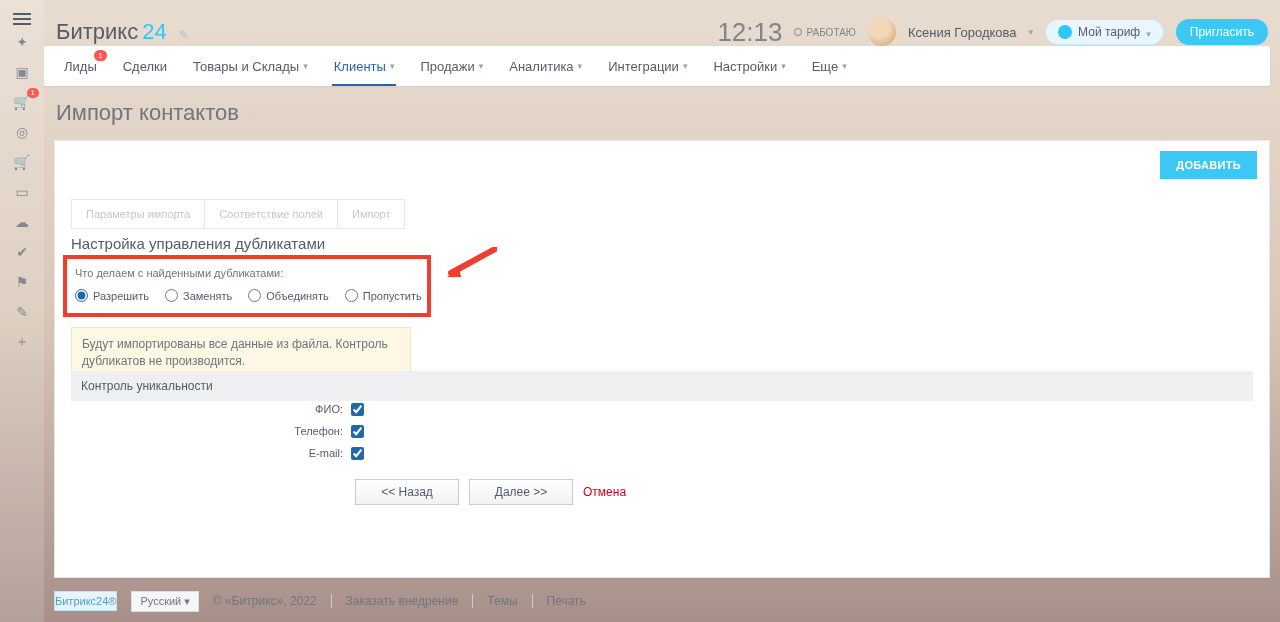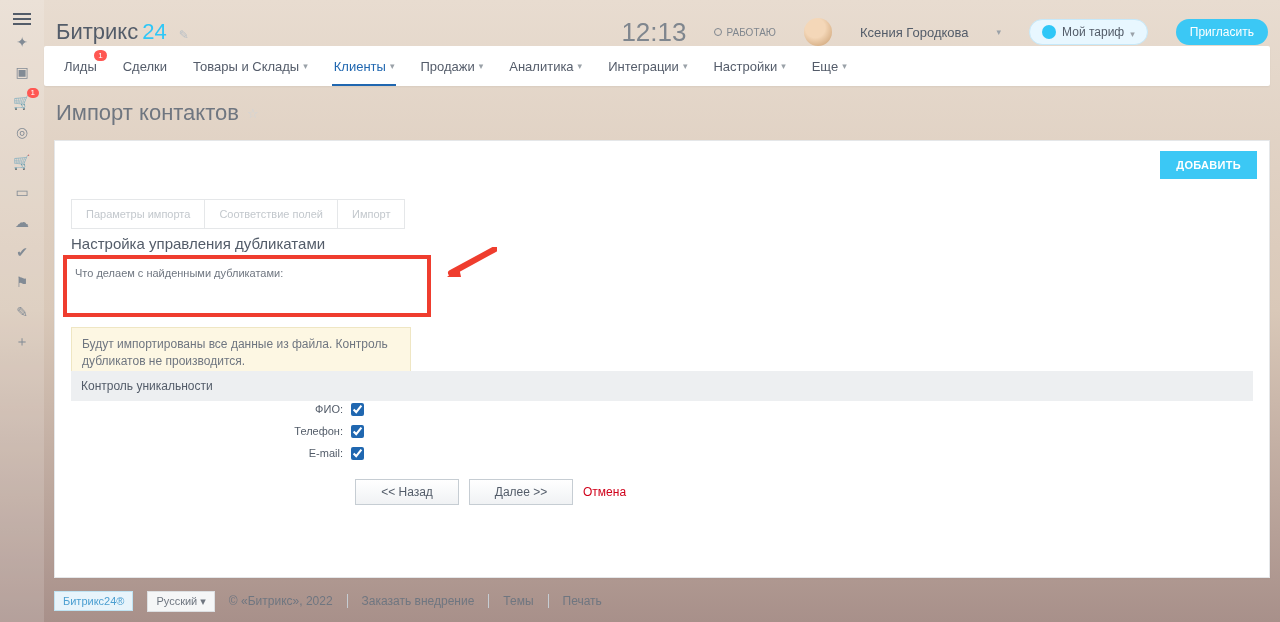--- a/index.html
+++ b/index.html
@@ -1,21 +1,21 @@
 <!DOCTYPE html>
 <html><head>
 <meta charset="utf-8">
 <style>
 * { margin: 0; padding: 0; box-sizing: border-box; font-family: "Helvetica Neue", Arial, sans-serif; }
 body { width: 1280px; height: 622px; overflow: hidden; background: linear-gradient(180deg, #e8dcd0 0%, #d9c8b8 50%, #a8908a 100%); position: relative; }
 .left-sidebar { position: absolute; left: 0; top: 0; width: 44px; height: 100%; background: rgba(255,255,255,0.15); display: flex; flex-direction: column; align-items: center; padding-top: 18px; gap: 14px; }
 .left-sidebar .hamb { width: 18px; height: 2px; background: #535c69; box-shadow: 0 -5px 0 #535c69, 0 5px 0 #535c69; }
 .left-sidebar .si { width: 18px; height: 16px; display: flex; align-items: center; justify-content: center; color: #828b95; font-size: 14px; position: relative; }
 .left-sidebar .si .badge { position: absolute; top: -6px; right: -8px; background: #ff5752; color: #fff; font-size: 8px; border-radius: 8px; padding: 1px 4px; line-height: 1; }
-.topbar { position: absolute; left: 44px; top: 0; right: 0; height: 64px; display: flex; align-items: center; padding: 0 12px; gap: 28px; }
+.topbar { position: absolute; left: 44px; top: 0; right: 0; height: 64px; display: flex; align-items: center; padding: 0 12px; gap: 12px; }
 .logo { font-size: 22px; color: #535c69; font-weight: 300; display: flex; align-items: baseline; gap: 4px; }
 .logo .n24 { color: #2fc7f7; font-weight: 400; }
 .logo-edit { color: #b8bfc6; font-size: 12px; margin-left: 8px; }
 .search-wrap { flex: 0 0 470px; height: 30px; background: rgba(0,0,0,0.08); border-radius: 15px; display: flex; align-items: center; padding: 0 14px; }
 .search-wrap input { flex: 1; background: none; border: none; outline: none; font-size: 12px; color: #535c69; }
 .search-wrap .mag { color: #868d95; font-size: 13px; }
 .clock { font-size: 26px; color: #7f868e; font-weight: 200; margin-left: auto; }
 .status-pill { font-size: 10px; color: #7f868e; display: flex; align-items: center; gap: 4px; }
 .status-pill::before { content: ""; width: 6px; height: 6px; border: 1px solid #7f868e; border-radius: 50%; }
 .avatar { width: 28px; height: 28px; border-radius: 50%; background: radial-gradient(circle at 40% 35%, #f4d7b8 40%, #c79a6b 100%); }
@@ -47,21 +47,21 @@
 .info-box { position: absolute; left: 16px; top: 186px; width: 340px; background: #fdf7e3; border: 1px solid #efe6c3; padding: 8px 10px; font-size: 12px; color: #6f7680; line-height: 1.4; }
 .uniq-header { position: absolute; left: 16px; right: 16px; top: 230px; background: #edeff1; padding: 8px 10px; font-size: 12px; color: #535c69; font-weight: 500; }
 .chk-col { position: absolute; left: 16px; top: 262px; width: 300px; }
 .chk-row { display: flex; align-items: flex-start; height: 22px; }
 .chk-row .lbl { width: 280px; text-align: right; font-size: 11px; color: #535c69; padding-right: 8px; }
 .chk-row input { accent-color: #2067b0; }
 .btn-row { position: absolute; left: 300px; top: 338px; display: flex; gap: 10px; align-items: center; }
 .btn-row button { width: 104px; height: 26px; border: 1px solid #c6cdd3; background: linear-gradient(#fff,#f0f2f4); font-size: 12px; color: #535c69; cursor: pointer; }
 .btn-row .cancel { color: #d0021b; font-size: 12px; cursor: pointer; }
 .footer { position: absolute; left: 54px; right: 10px; bottom: 6px; height: 30px; display: flex; align-items: center; gap: 14px; font-size: 12px; color: #6f7680; }
-.footer .fbadge { background: #e8f4fb; border: 1px solid #bfe3f3; padding: 3px 8px; font-size: 11px; color: #4c9fd1; }
+.footer .fbadge { background: #e8f4fb; border: 1px solid #bfe3f3; padding: 3px 0; font-size: 11px; color: #4c9fd1; }
 .footer .lang { background: #f5f6f7; border: 1px solid #dcdfe2; padding: 3px 8px; font-size: 11px; }
 .footer .sep { width: 1px; height: 14px; background: #c6cdd3; }
 .footer a { color: #6f7680; text-decoration: none; }
 </style>
 </head>
 <body>
 
 <div class="left-sidebar">
   <div class="hamb"></div>
   <div class="si">✦</div>
@@ -119,20 +119,26 @@
   <button class="add-btn">ДОБАВИТЬ</button>
   <div class="tabs" id="tabs">
       <div class="tab">Параметры импорта</div>
       <div class="tab">Соответствие полей</div>
       <div class="tab">Импорт</div>
     </div>
   <div class="section-title">Настройка управления дубликатами</div>
 
   <div class="highlight-box"></div>
   <div class="hb-label">Что делаем с найденными дубликатами:</div>
+  <div class="radio-row" id="radio-row">
+      <label><input type="radio" name="dup" checked="" style="">Разрешить</label>
+      <label><input type="radio" name="dup" style="">Заменять</label>
+      <label><input type="radio" name="dup" style="">Объединять</label>
+      <label><input type="radio" name="dup" style="">Пропустить</label>
+    </div>
 
   <svg class="arrow" viewBox="0 0 52 32">
     <path d="M50 2 L6 26" stroke="#ef3d2e" stroke-width="6" fill="none" stroke-linecap="round"></path>
     <path d="M2 30 L14 20 L16 30 Z" fill="#ef3d2e"></path>
   </svg>
 
   <div class="info-box">Будут импортированы все данные из файла. Контроль дубликатов не производится.</div>
   <div class="uniq-header">Контроль уникальности</div>
 
   <div class="chk-col" id="chk-col">

